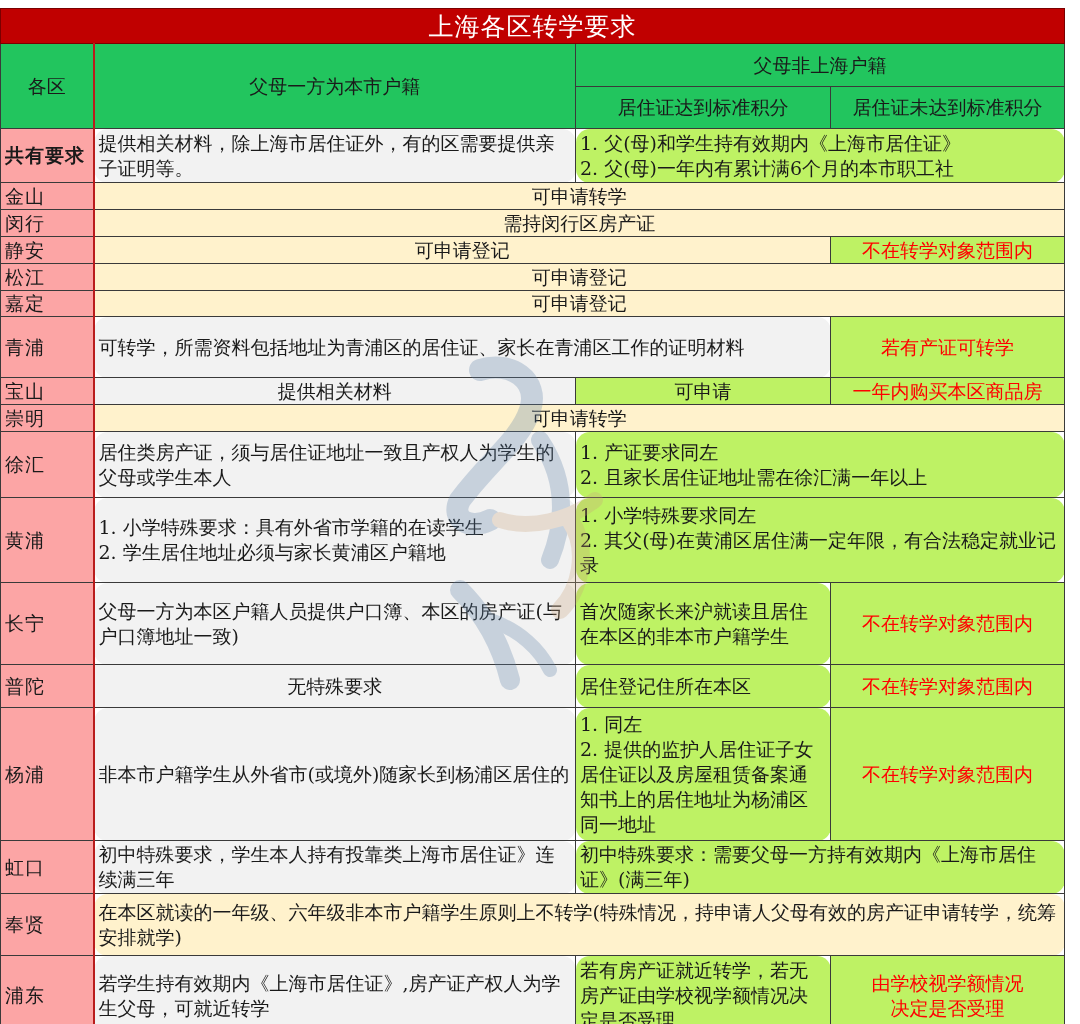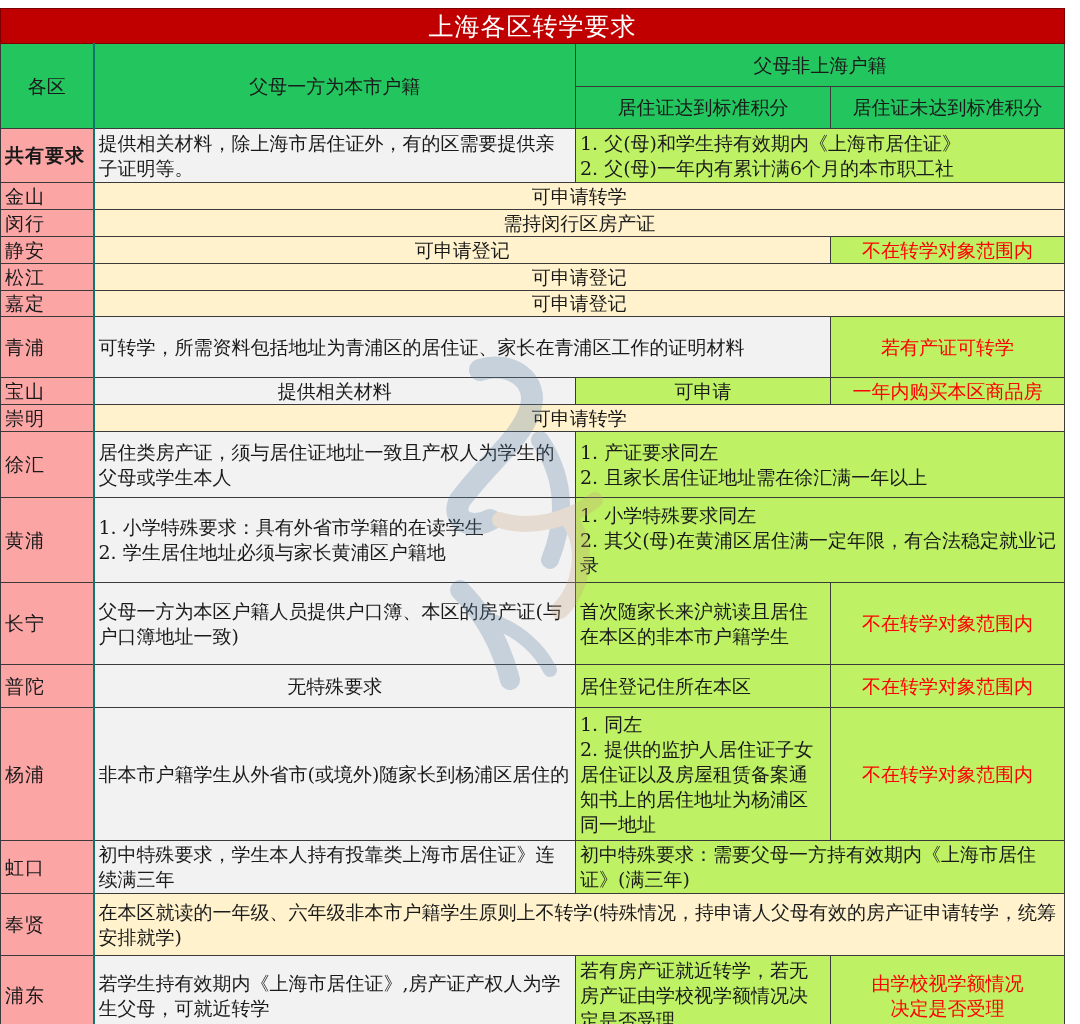--- a/index.html
+++ b/index.html
@@ -6,28 +6,28 @@
   body { width: 1080px; height: 1024px; position: relative; overflow: hidden;
          font-family: "DejaVu Serif", "Liberation Serif", serif; }
   .sheet { position: absolute; left: 0; top: 8px; width: 1064px; }
   table { border-collapse: collapse; width: 1064px; table-layout: fixed; }
   td, th { border: 1px solid #3a3a3a; padding: 0 4px; font-size: 19px; line-height: 25px;
            color: #1a1a1a; font-weight: normal; overflow: hidden; vertical-align: middle; }
   .title-cell { background: #c00000; color: #ffffff; font-size: 25px; text-align: center;
                 height: 34px; border-color: #7a0000; letter-spacing: 1px; }
   .hdr { background: #22c55e; text-align: center; }
   .c { text-align: center; }
-  .l { text-align: left; }
+  .l { text-align: left; border-radius: 14px; }
   .district { text-align: left; background: #fca5a5; letter-spacing: 1px; }
   .district.bold { font-weight: bold; }
   .yellow { background: #fff2cc; }
   .grey { background: #f2f2f2; }
   .white { background: #bef264; }
   .red { color: #ff0000; }
-  .col-dist { border-right: 2px solid #0f766e; }
+  .col-dist { border-right: 2px solid #b91c1c; }
   .watermark { position: absolute; left: 420px; top: 350px; width: 200px; height: 340px;
                pointer-events: none; opacity: 0.28; }
 </style>
 </head>
 <body>
 
 <div class="sheet">
 <table>
   <colgroup>
     <col style="width:93px">

